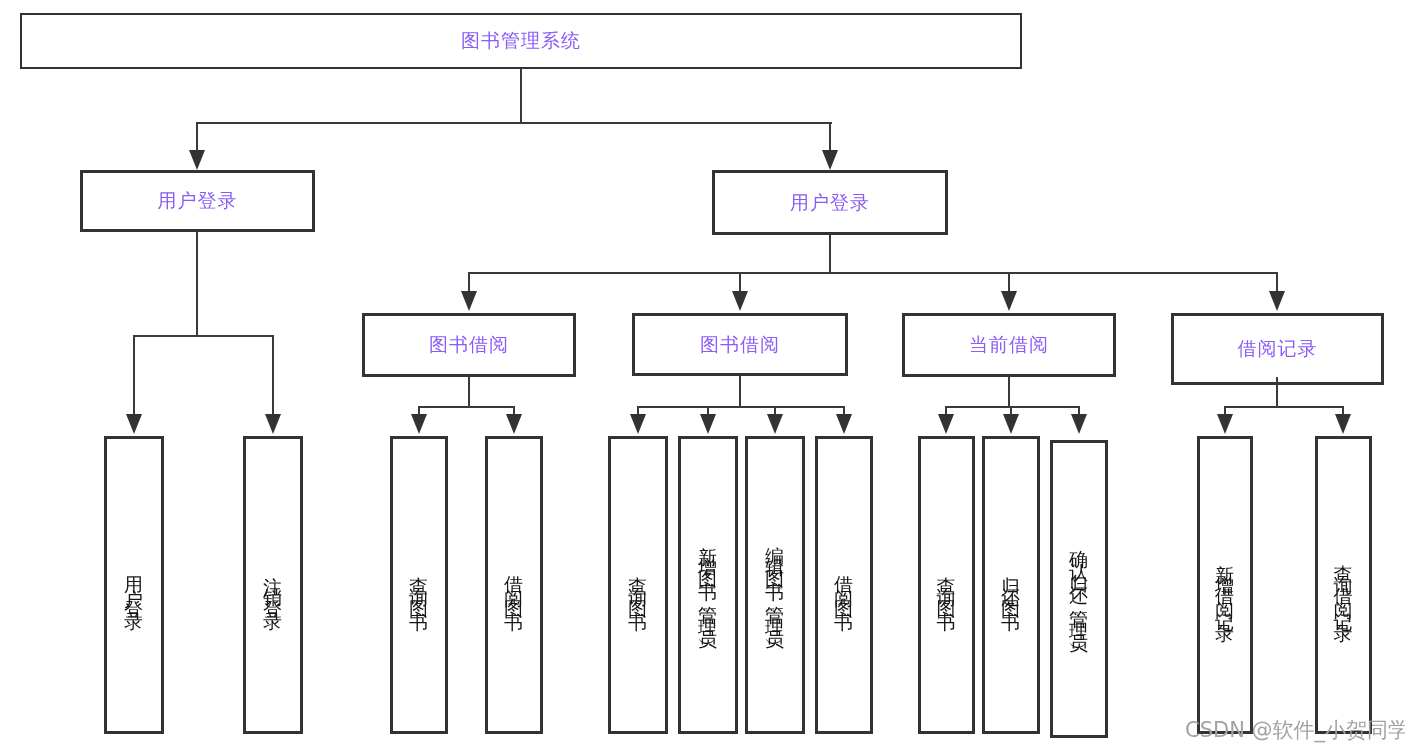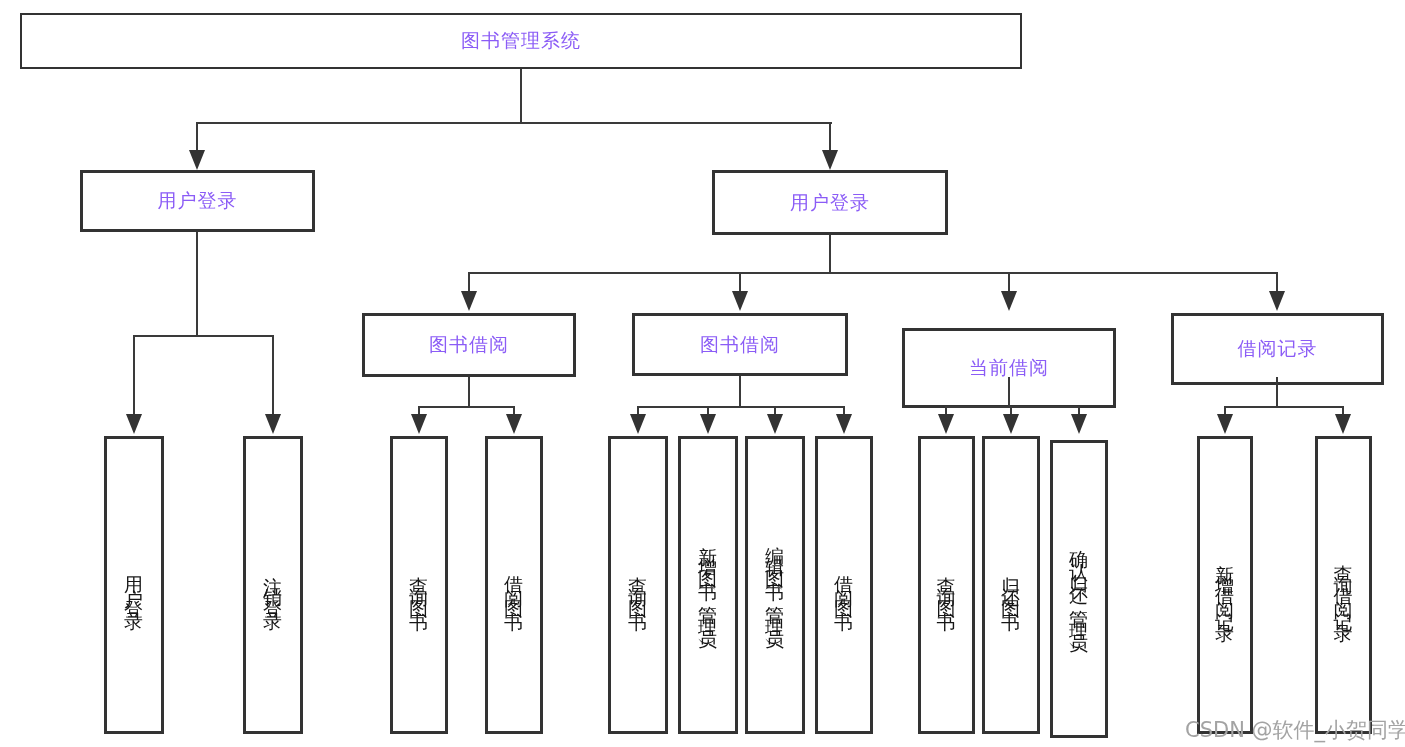--- a/index.html
+++ b/index.html
@@ -96,21 +96,21 @@
   <div class="arrowhead" style="left:1001px; top:291px;"></div>
   <div class="line v" style="left:1276px; top:272px; height:22px;"></div>
   <div class="arrowhead" style="left:1269px; top:291px;"></div>
 
   <div class="box" style="left:362px; top:313px; width:214px; height:64px;">
     <span class="hlabel">图书借阅</span>
   </div>
   <div class="box" style="left:632px; top:313px; width:216px; height:63px;">
     <span class="hlabel">图书借阅</span>
   </div>
-  <div class="box" style="left:902px; top:313px; width:214px; height:80px;margin-top:15px;">
+  <div class="box" style="left:902px; top:313px; width:214px; height:64px;">
     <span class="hlabel">当前借阅</span>
   </div>
   <div class="box" style="left:1171px; top:313px; width:213px; height:72px;">
     <span class="hlabel">借阅记录</span>
   </div>
 
   <div class="line v" style="left:468px; top:377px; height:31px;"></div>
   <div class="line h" style="left:418px; top:406px; width:97px;"></div>
   <div class="line v" style="left:418px; top:406px; height:12px;"></div>
   <div class="arrowhead" style="left:411px; top:414px;"></div>

